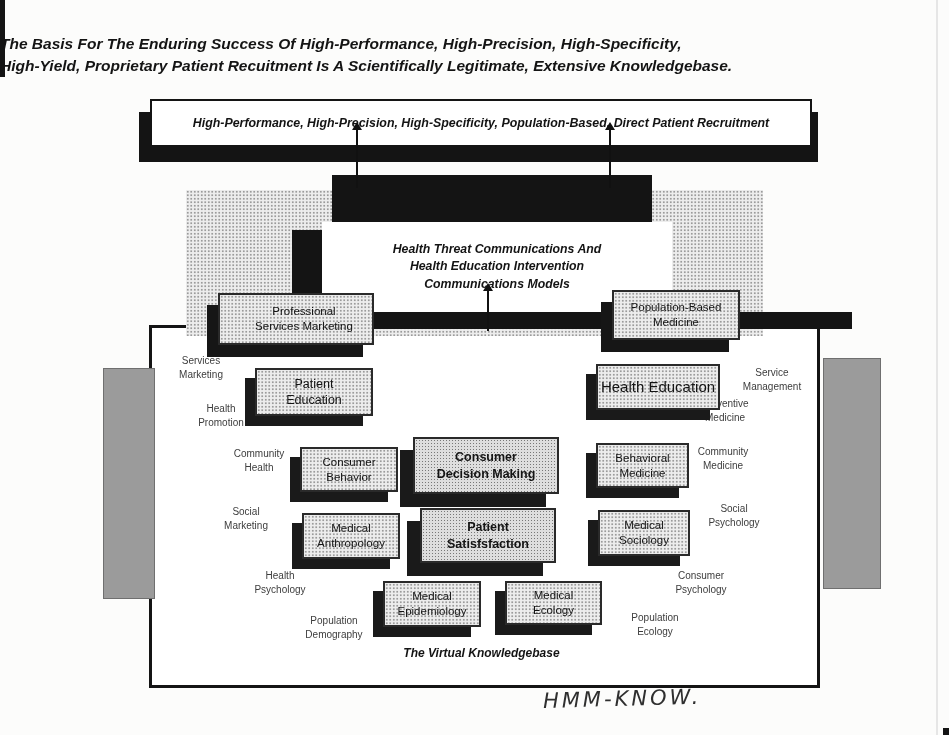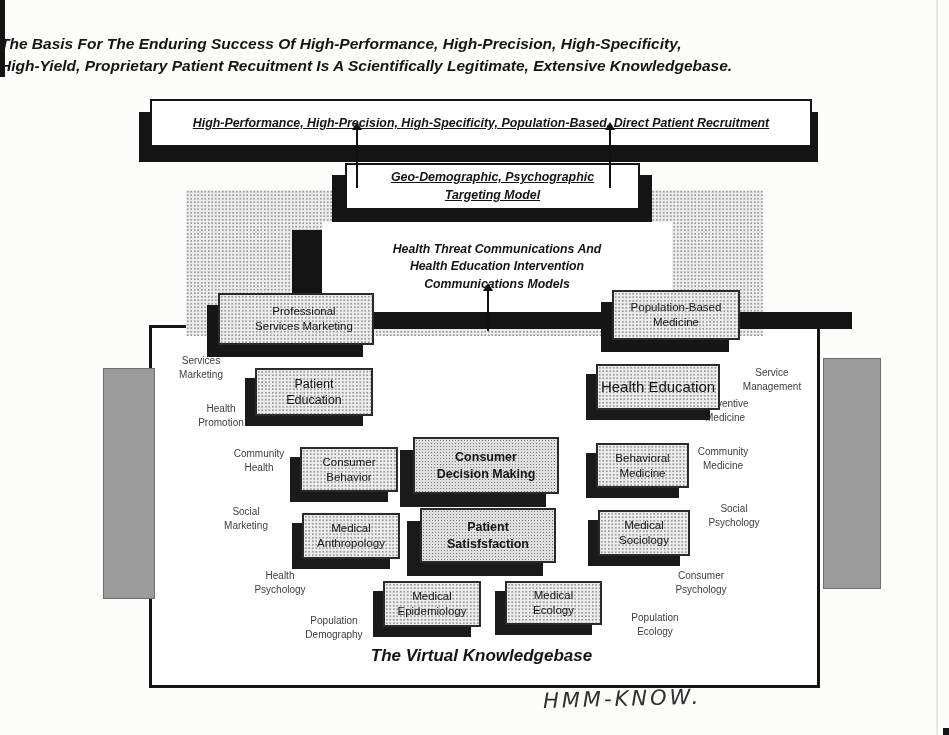--- a/index.html
+++ b/index.html
@@ -12,21 +12,21 @@
   
   .stipple{background-color:#ededed;
     background-image:radial-gradient(circle,#8f8f8f 0.6px,transparent 0.75px);
     background-size:3.5px 3.5px;}
   .stipple-dark{background-color:#dedede;
     background-image:radial-gradient(circle,#787878 0.7px,transparent 0.85px);
     background-size:3px 3px;}
   .ink{background:#141414;}
   .graypanel{background:#9b9b9b;}
   
-  .whitebox{background:#ffffff;border:2px solid #141414;text-decoration:underline;}
+  .whitebox{background:#ffffff;border:2px solid #141414;}
   .kbox{border:2px solid #2a2a2a;box-shadow:-10px 10px 0 0 #1a1a1a;font-size:11.5px;line-height:1.3;}
   .kbox-bold{border:2px solid #2a2a2a;box-shadow:-13px 13px 0 0 #1a1a1a;font-weight:bold;font-size:12.5px;line-height:1.35;}
   .sidebox{border:2px solid #2a2a2a;box-shadow:-11px 12px 0 0 #161616;font-size:11.5px;line-height:1.3;}
   .fieldlabel{font-size:10px;line-height:1.35;color:#3d3d3d;text-align:center;white-space:pre-line;}
   
   .arrow{position:absolute;width:10px;}
   .arrow .shaft{position:absolute;left:4px;top:5px;bottom:0;width:2px;background:#111;}
   .arrow .head{position:absolute;left:0;top:0;width:0;height:0;
     border-left:5px solid transparent;border-right:5px solid transparent;border-bottom:8px solid #111;}
   .handnote{font-size:21px;color:#2f2f2f;letter-spacing:3px;transform:rotate(-1.5deg);
@@ -55,22 +55,20 @@
   <div class="abs ink" style="left:222px;top:312px;width:630px;height:17px;z-index:3;"></div>
 
   <div class="abs center ital pre" style="left:322px;top:222px;width:350px;height:90px;background:#ffffff;font-size:12.3px;line-height:1.4;z-index:4;">Health Threat Communications And
 Health Education Intervention
 Communications Models</div>
 
   <div class="abs ink" style="left:139px;top:112px;width:679px;height:50px;z-index:5;"></div>
   <div class="abs whitebox center ital" style="left:150px;top:99px;width:658px;height:44px;font-size:12.4px;z-index:5;">High-Performance, High-Precision, High-Specificity, Population-Based, Direct Patient Recruitment</div>
 
   <div class="abs ink" style="left:332px;top:175px;width:320px;height:47px;z-index:5;"></div>
-  <div class="abs whitebox center ital pre" style="left:345px;top:163px;width:291px;height:43px;font-size:12.4px;line-height:1.4;z-index:5;">Geo-Demographic, Psychographic
-Targeting Model</div>
 
   <div class="abs stipple sidebox center pre" style="left:218px;top:293px;width:136px;height:48px;z-index:6;padding-left:16px;">Professional
 Services Marketing</div>
   <div class="abs stipple sidebox center pre" style="left:612px;top:290px;width:124px;height:46px;z-index:6;">Population-Based
 Medicine</div>
 
 
   <div class="abs stipple kbox center pre" style="left:255px;top:368px;width:114px;height:44px;font-size:12.5px;z-index:5;">Patient
 Education</div>
   <div class="abs stipple kbox center pre" style="left:596px;top:364px;width:120px;height:42px;font-size:15px;z-index:5;">Health Education</div>
@@ -126,17 +124,17 @@
   </div>
   <div class="arrow" style="left:605px;top:122px;height:66px;z-index:8;">
     <div class="head"></div>
       <div class="shaft"></div>
   </div>
   <div class="arrow" style="left:483px;top:283px;height:48px;z-index:8;">
     <div class="head"></div>
       <div class="shaft"></div>
   </div>
 
-  <div class="abs ital" style="left:149px;top:646px;width:665px;text-align:center;font-size:17px;z-index:5;">The Virtual Knowledgebase</div>
+  <div class="abs ital" style="left:149px;top:646px;width:665px;text-align:center;font-size:12px;z-index:5;">The Virtual Knowledgebase</div>
 
   <div class="abs handnote" style="left:543px;top:686px;width:220px;z-index:5;">HMM-KNOW.</div>
 
 </div>
 
 </body></html>

